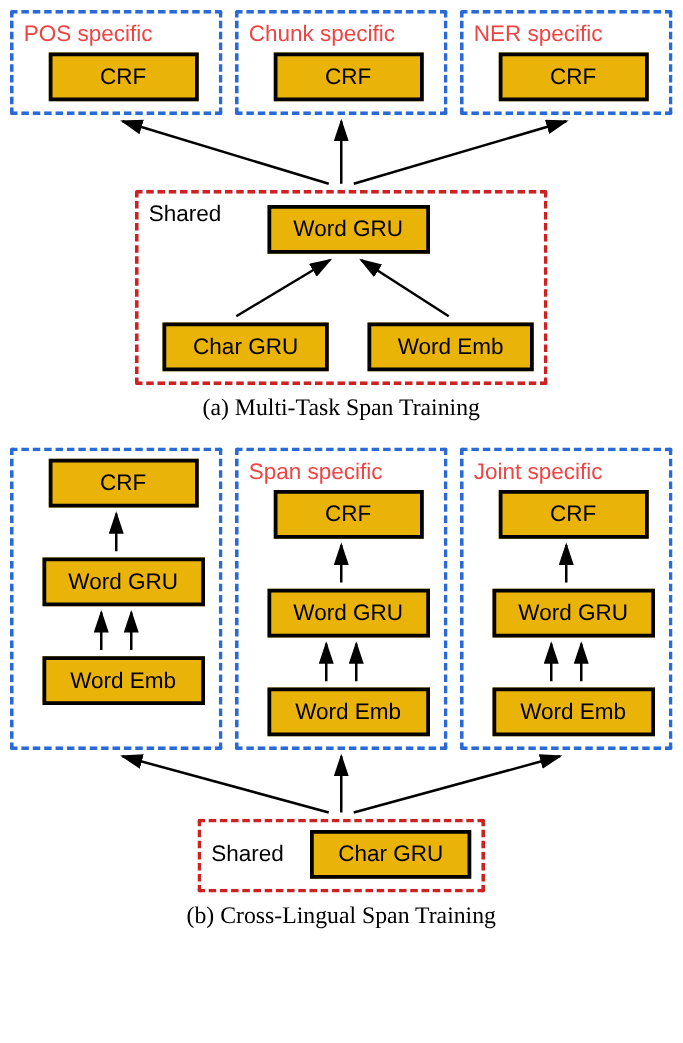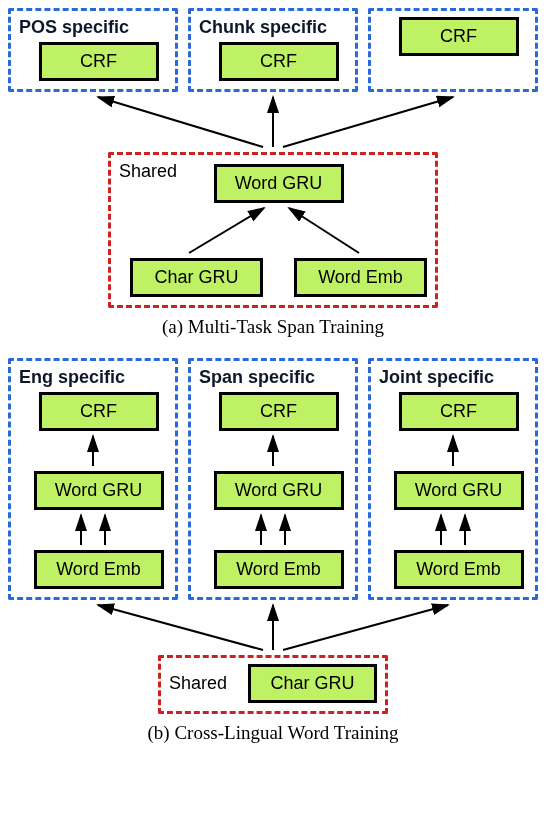--- a/index.html
+++ b/index.html
@@ -29,35 +29,35 @@
     flex-direction: column;
     align-items: center;
   }
   .dashed-red {
     border: 3px dashed #c22;
     border-radius: 2px;
     padding: 6px 8px 8px 8px;
     box-sizing: border-box;
   }
   .grp-label {
-    color: #0f172a;
+    color: #ef4444;
     font-size: 18px;
-    font-weight: bold;
+    font-weight: normal;
     align-self: flex-start;
     margin-bottom: 4px;
     white-space: nowrap;
   }
   .grp-label-red {
     color: #000000;
     font-size: 18px;
     font-weight: normal;
   }
   .block {
     border: 3px solid #000;
-    background: #bef264;
+    background: #eab308;
     padding: 6px 10px;
     text-align: center;
     font-size: 18px;
     min-width: 60px;
     box-sizing: border-box;
     margin-left: 11px;
   }
   svg {
     display: block;
   }
@@ -70,20 +70,21 @@
   <div style="display:flex; justify-content:space-between; gap:10px;">
     <div class="dashed-blue" style="flex:1;">
       <div class="grp-label">POS specific</div>
       <div class="block" style="width:120px;">CRF</div>
     </div>
     <div class="dashed-blue" style="flex:1;">
       <div class="grp-label">Chunk specific</div>
       <div class="block" style="width:120px;">CRF</div>
     </div>
     <div class="dashed-blue" style="flex:1;">
+      <div class="grp-label">NER specific</div>
       <div class="block" style="width:120px;">CRF</div>
     </div>
   </div>
 
   <svg width="530" height="60">
     <defs>
       <marker id="ah" markerWidth="10" markerHeight="10" refX="8" refY="3" orient="auto">
         <path d="M0,0 L0,6 L9,3 z" fill="#000"></path>
       </marker>
     </defs>
@@ -110,21 +111,20 @@
   </div>
 
   <div class="caption">(a)  Multi-Task Span Training</div>
 </div>
 
 <div class="figure">
 
   <div style="display:flex; justify-content:space-between; gap:10px;">
 
     <div class="dashed-blue" style="flex:1;">
-      <div class="grp-label">Eng specific</div>
       <div class="block" style="width:120px;">CRF</div>
       <svg width="40" height="40">
           <line x1="20" y1="35" x2="20" y2="5" stroke="#000" stroke-width="2" marker-end="url(#ah)"></line>
         </svg>
       <div class="block" style="width:130px;">Word GRU</div>
       <svg width="60" height="40">
         <line x1="18" y1="35" x2="18" y2="5" stroke="#000" stroke-width="2" marker-end="url(#ah)"></line>
         <line x1="42" y1="35" x2="42" y2="5" stroke="#000" stroke-width="2" marker-end="url(#ah)"></line>
       </svg>
       <div class="block" style="width:130px;">Word Emb</div>
@@ -165,14 +165,14 @@
     <line x1="275" y1="50" x2="440" y2="5" stroke="#000" stroke-width="2" marker-end="url(#ah)"></line>
   </svg>
 
   <div style="display:flex; justify-content:center;">
     <div class="dashed-red" style="width:230px; display:flex; align-items:center; gap:10px;">
       <div class="grp-label-red">Shared</div>
       <div class="block" style="flex:1;">Char GRU</div>
     </div>
   </div>
 
-  <div class="caption">(b)  Cross-Lingual Word Training</div>
+  <div class="caption">(b)  Cross-Lingual Span Training</div>
 </div>
 
 </body></html>

